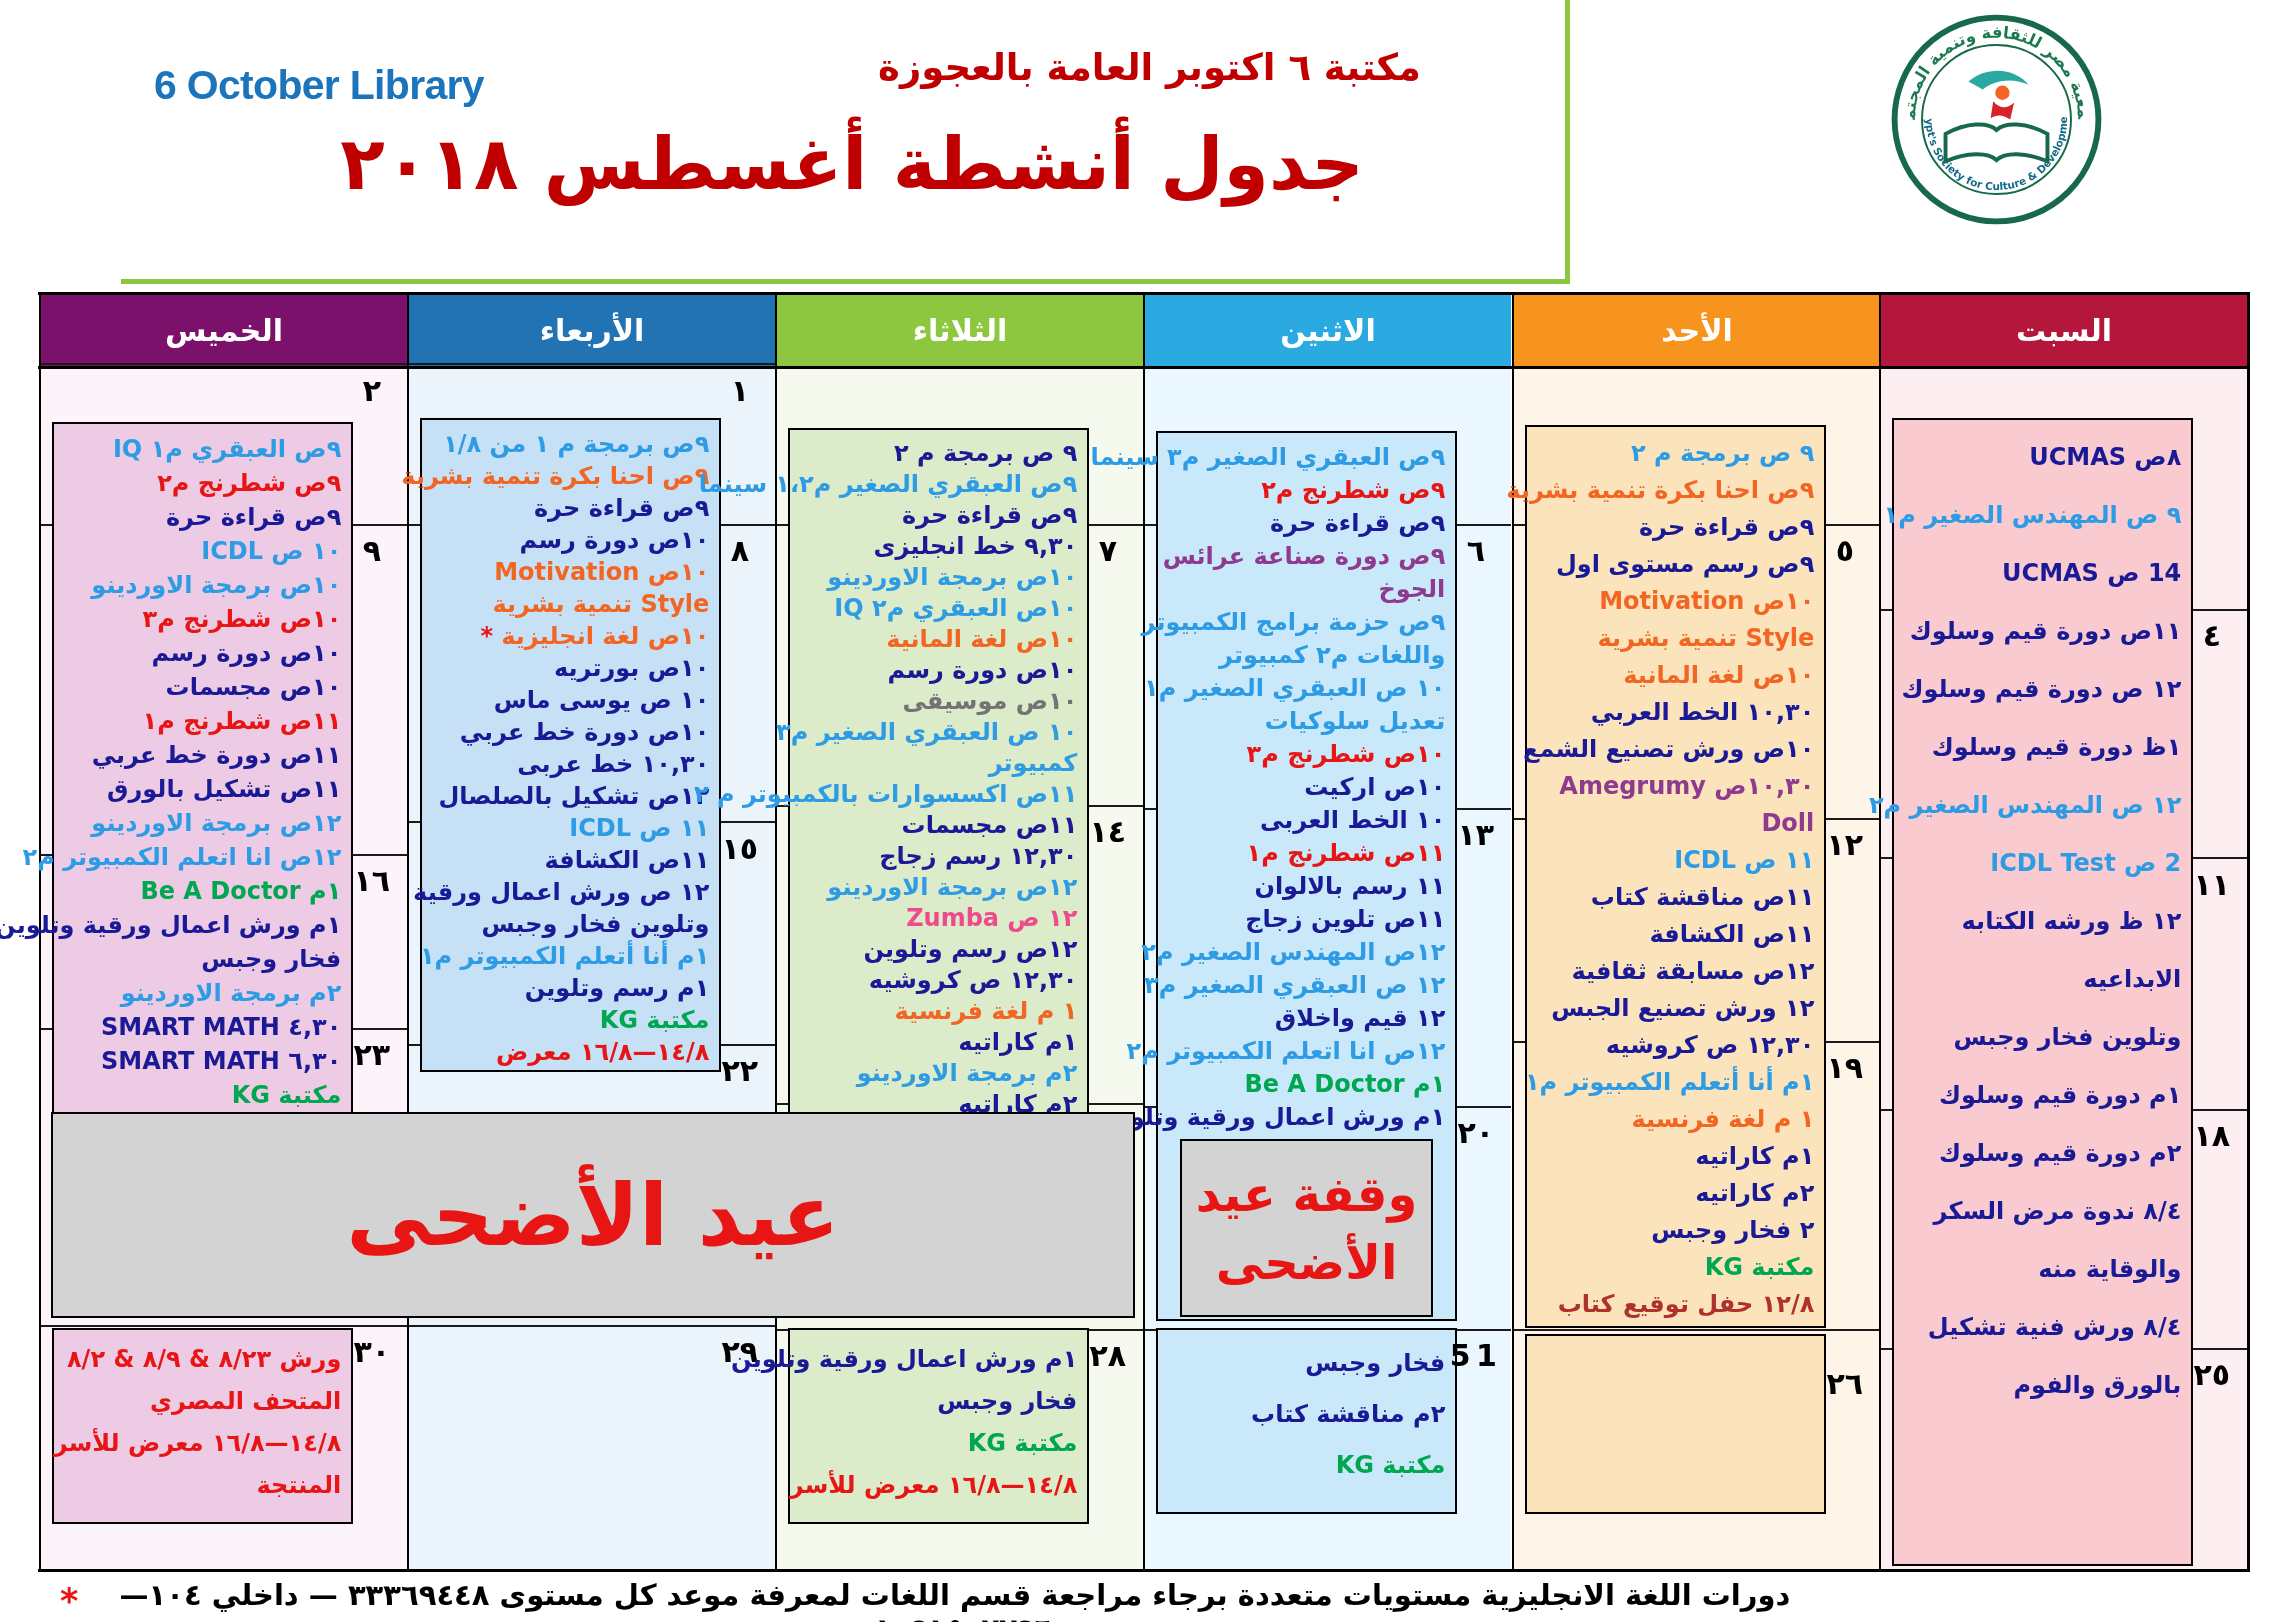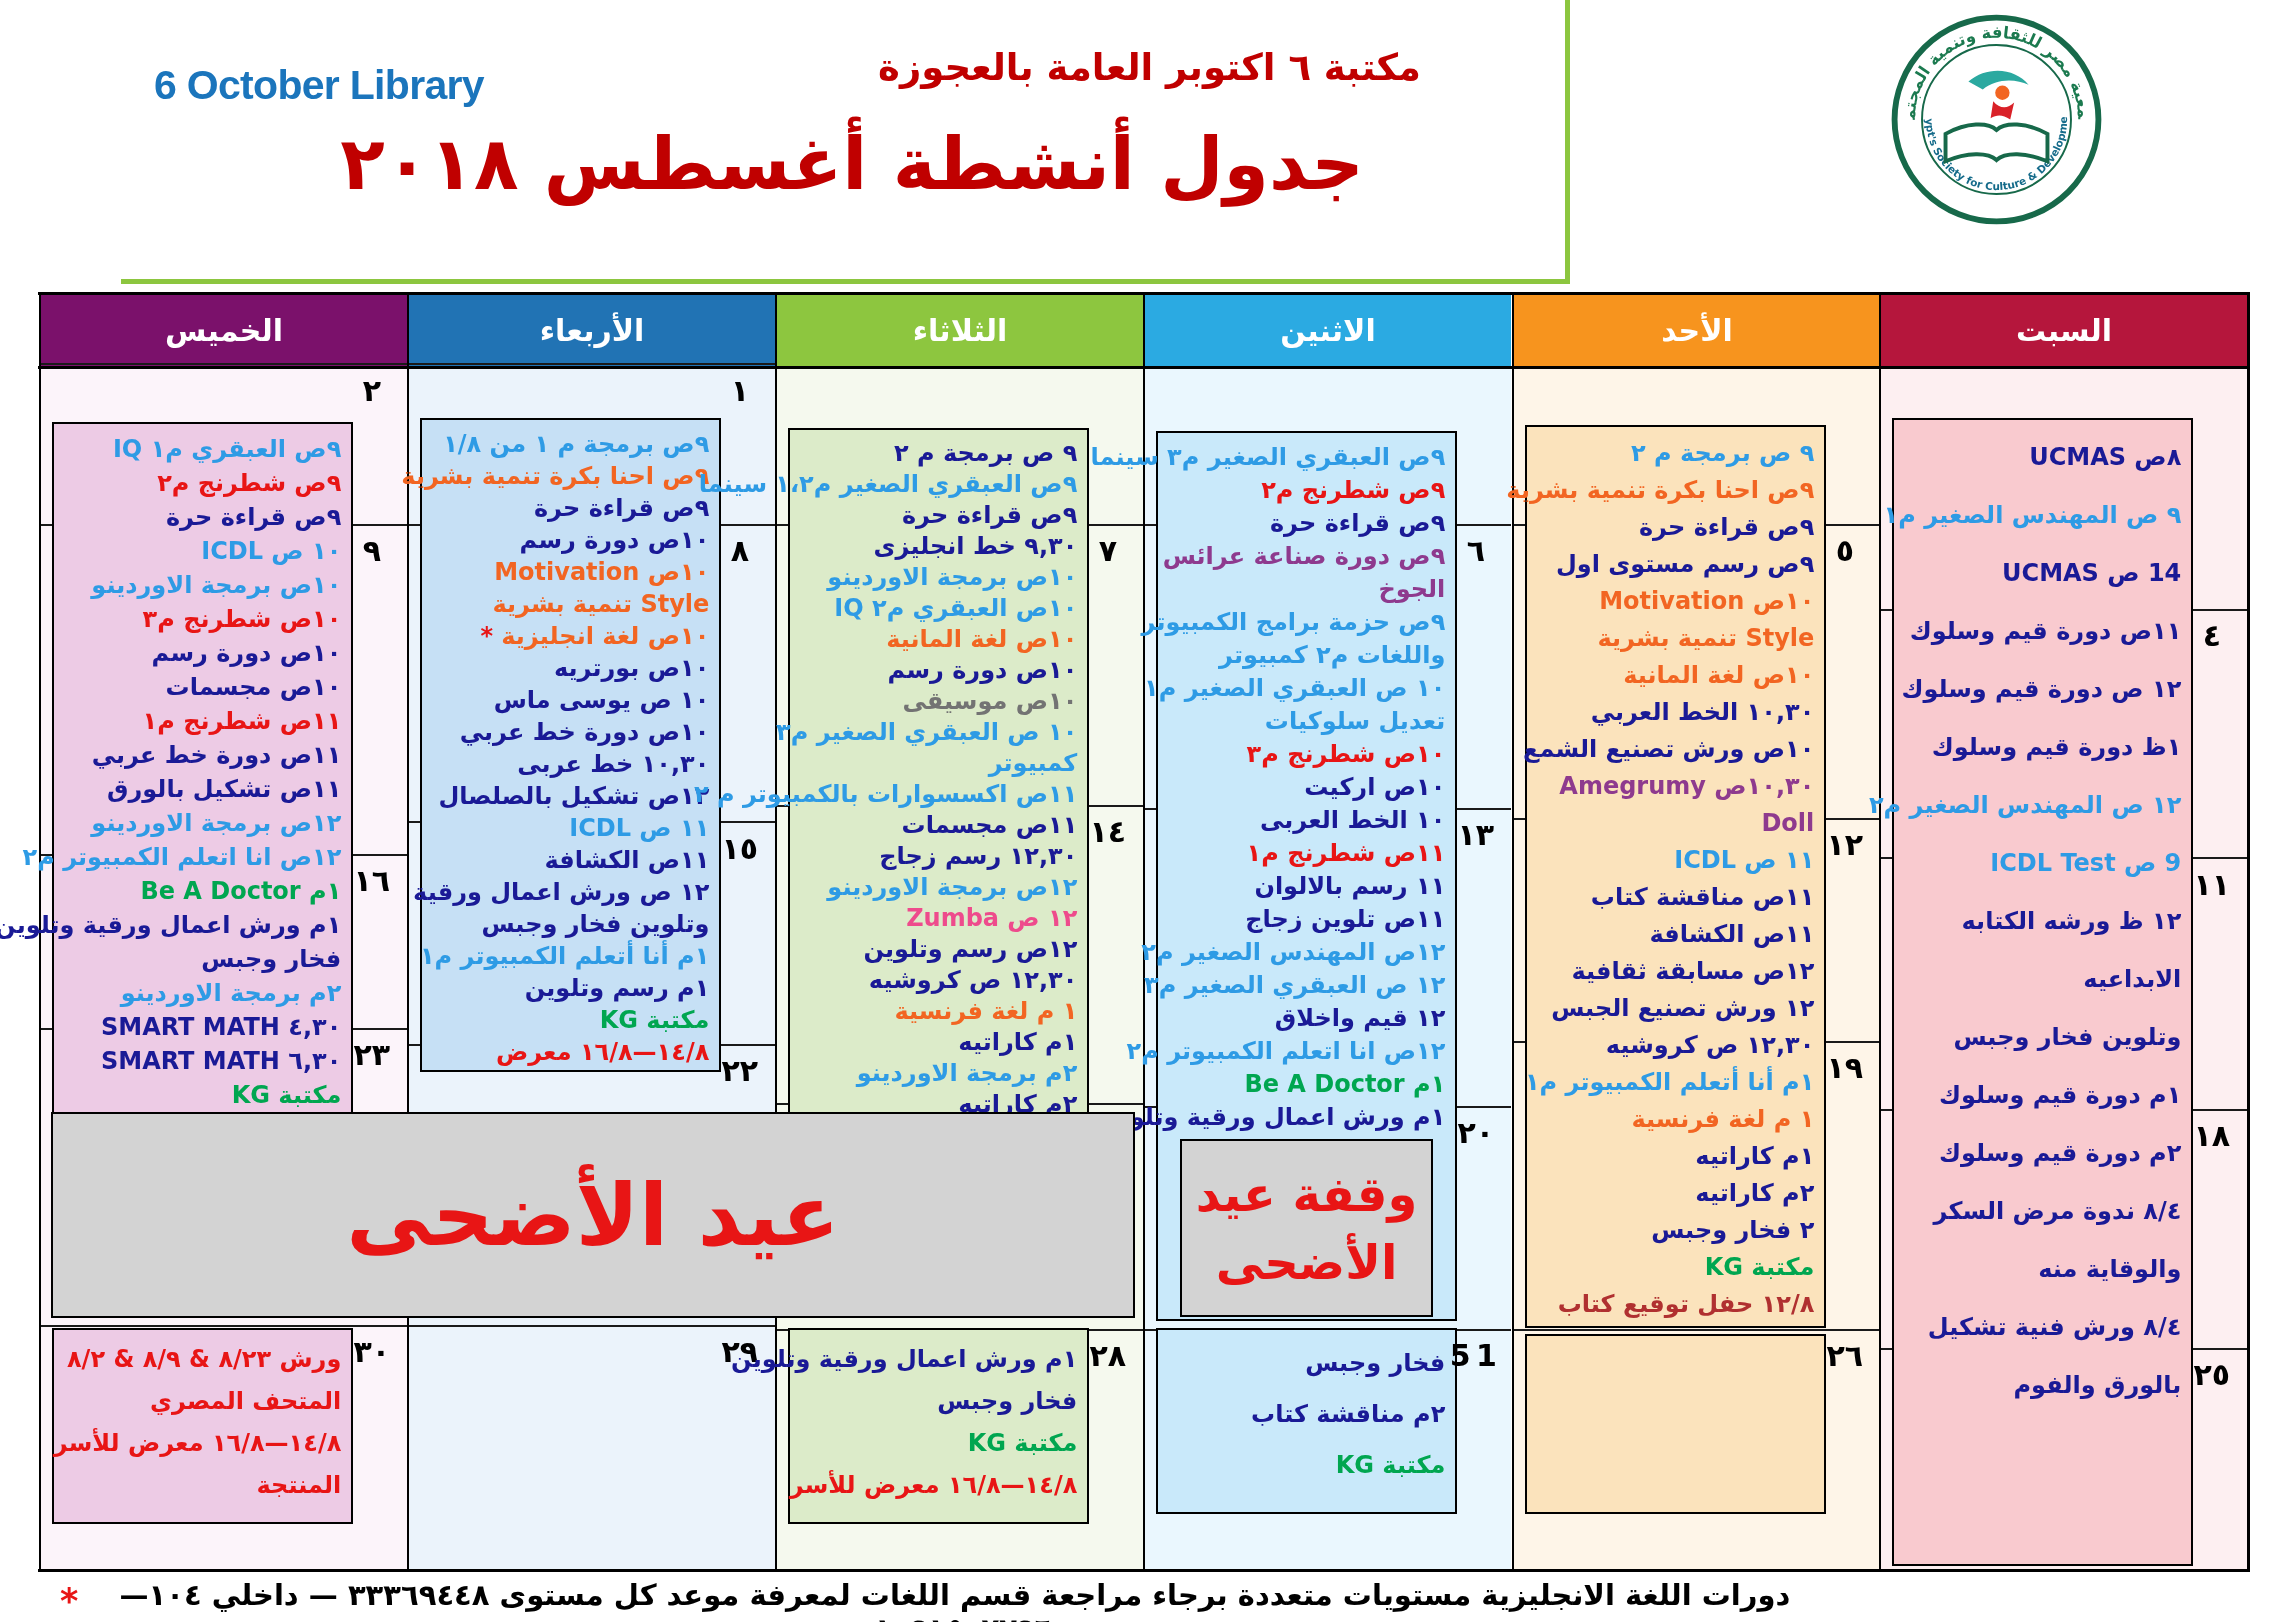--- a/index.html
+++ b/index.html
@@ -227,21 +227,21 @@
       </div>
       <div class="day-column" style="left: 1512px; top: 294px; width: 368px; height: 1276px; background: rgb(254, 245, 232);">
         <div class="day-header" style="background: rgb(247, 148, 30);">الأحد</div>
         <div class="rule" style="top: 230px;"></div>
         <div class="daynum" style="top: 239px;">٥</div>
         <div class="rule" style="top: 524px;"></div>
         <div class="daynum" style="top: 533px;">١٢</div>
         <div class="rule" style="top: 747px;"></div>
         <div class="daynum" style="top: 756px;">١٩</div>
         <div class="rule" style="top: 1035px;"></div>
-        <div class="daynum" style="top: 1044px;">٢٦</div>
+        <div class="daynum" style="top: 1072px;">٢٦</div>
         <div class="panel" style="top: 131px; height: 903px; background: rgb(251, 227, 188);">
           <div class="ln" style="line-height: 37px; color: rgb(46, 155, 229);">٩ ص برمجة م ٢</div>
           <div class="ln" style="line-height: 37px; color: rgb(242, 101, 34);">٩ص احنا بكرة تنمية بشرية</div>
           <div class="ln" style="line-height: 37px; color: rgb(26, 26, 150);">٩ص قراءة حرة</div>
           <div class="ln" style="line-height: 37px; color: rgb(26, 26, 150);">٩ص رسم مستوى اول</div>
           <div class="ln" style="line-height: 37px; color: rgb(242, 101, 34);">١٠ص Motivation</div>
           <div class="ln" style="line-height: 37px; color: rgb(242, 101, 34);">Style تنمية بشرية</div>
           <div class="ln" style="line-height: 37px; color: rgb(242, 101, 34);">١٠ص لغة المانية</div>
           <div class="ln" style="line-height: 37px; color: rgb(26, 26, 150);">١٠,٣٠ الخط العربي</div>
           <div class="ln" style="line-height: 37px; color: rgb(26, 26, 150);">١٠ص ورش تصنيع الشمع</div>
@@ -274,21 +274,21 @@
         <div class="rule" style="top: 1054px;"></div>
         <div class="daynum" style="top: 1063px;">٢٥</div>
         <div class="panel" style="top: 124px; height: 1148px; background: rgb(249, 202, 207);">
           <div class="ln" style="line-height: 58px; color: rgb(26, 26, 150);">٨ص UCMAS</div>
           <div class="ln" style="line-height: 58px; color: rgb(46, 155, 229);">٩ ص المهندس الصغير م١</div>
           <div class="ln" style="line-height: 58px; color: rgb(26, 26, 150);">14 ص UCMAS</div>
           <div class="ln" style="line-height: 58px; color: rgb(26, 26, 150);">١١ص دورة قيم وسلوك</div>
           <div class="ln" style="line-height: 58px; color: rgb(26, 26, 150);">١٢ ص دورة قيم وسلوك</div>
           <div class="ln" style="line-height: 58px; color: rgb(26, 26, 150);">١ظ دورة قيم وسلوك</div>
           <div class="ln" style="line-height: 58px; color: rgb(46, 155, 229);">١٢ ص المهندس الصغير م٢</div>
-          <div class="ln" style="line-height: 58px; color: rgb(46, 155, 229);">9 ص ICDL Test</div>
+          <div class="ln" style="line-height: 58px; color: rgb(46, 155, 229);">2 ص ICDL Test</div>
           <div class="ln" style="line-height: 58px; color: rgb(26, 26, 150);">١٢ ظ ورشه الكتابه</div>
           <div class="ln" style="line-height: 58px; color: rgb(26, 26, 150);">الابداعيه</div>
           <div class="ln" style="line-height: 58px; color: rgb(26, 26, 150);">وتلوين فخار وجبس</div>
           <div class="ln" style="line-height: 58px; color: rgb(26, 26, 150);">١م دورة قيم وسلوك</div>
           <div class="ln" style="line-height: 58px; color: rgb(26, 26, 150);">٢م دورة قيم وسلوك</div>
           <div class="ln" style="line-height: 58px; color: rgb(26, 26, 150);">٨/٤ ندوة مرض السكر</div>
           <div class="ln" style="line-height: 58px; color: rgb(26, 26, 150);">والوقاية منه</div>
           <div class="ln" style="line-height: 58px; color: rgb(26, 26, 150);">٨/٤ ورش فنية تشكيل</div>
           <div class="ln" style="line-height: 58px; color: rgb(26, 26, 150);">بالورق والفوم</div>
         </div>

